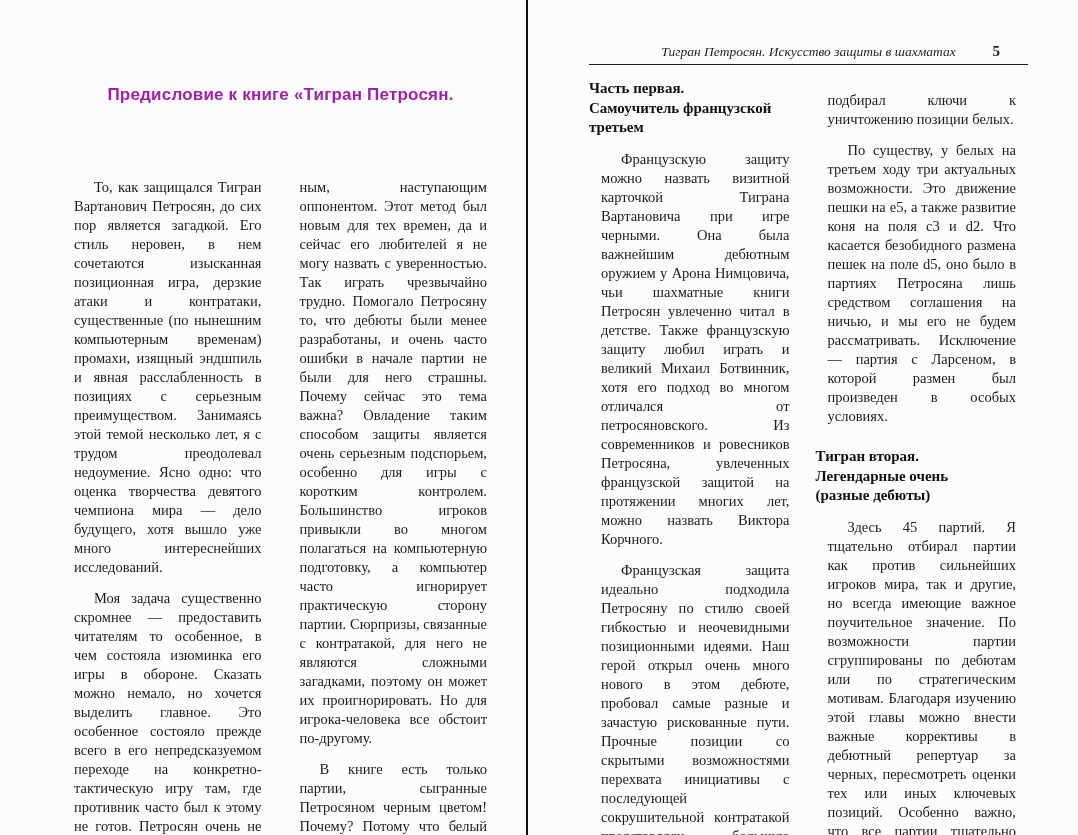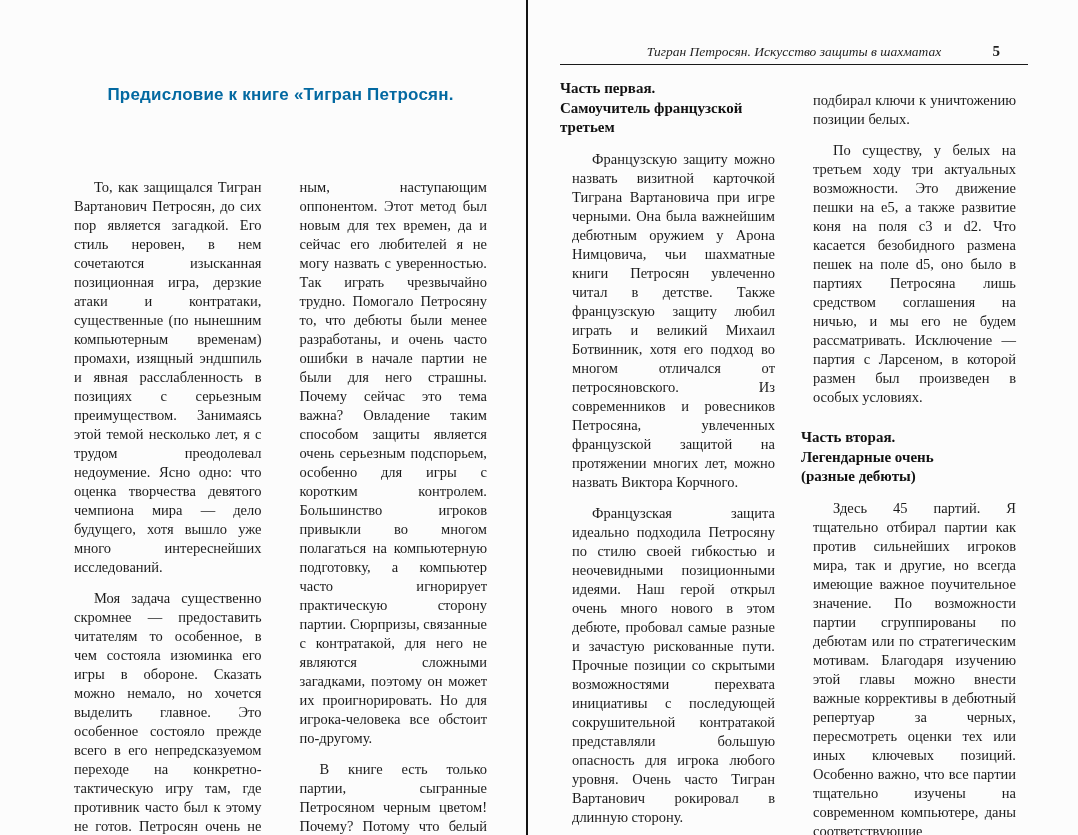--- a/index.html
+++ b/index.html
@@ -19,31 +19,31 @@
     position: absolute;
     left: 526px; top: 0;
     width: 2px; height: 100%;
     background: #141414;
   }
   .page {
     position: absolute; top: 0; bottom: 0;
     box-sizing: border-box;
   }
   .page--left { left: 0; width: 526px; padding: 0 27px 0 62px; }
-  .page--right { left: 528px; width: 550px; padding: 0 50px 0 32px; }
+  .page--right { left: 528px; width: 550px; padding: 0 50px 0 61px; }
 
   .title {
     margin: 84px 0 0 0;
     text-align: center;
     font-family: "Liberation Sans", sans-serif;
     font-weight: 700;
     font-size: 17px;
     line-height: 21.5px;
     letter-spacing: 0.2px;
-    color: #0369a1;
+    color: #a21caf;
   }
   .title span { display: block; }
 
   .running {
     position: relative;
     margin-top: 44px;
     text-align: center;
     font-style: italic;
     font-size: 13.5px;
     line-height: 16px;
@@ -127,21 +127,21 @@
           <span>третьем</span>
         </h2>
         <p class="ind">Французскую защиту можно назвать визитной карточкой Тиграна Вартановича при игре черными. Она была важнейшим дебютным оружием у Арона Нимцовича, чьи шахматные книги Петросян увлеченно читал в детстве. Также французскую защиту любил играть и великий Михаил Ботвинник, хотя его подход во многом отличался от петросяновского. Из современников и ровесников Петросяна, увлеченных французской защитой на протяжении многих лет, можно назвать Виктора Корчного.</p>
         <p class="ind">Французская защита идеально подходила Петросяну по стилю своей гибкостью и неочевидными позиционными идеями. Наш герой открыл очень много нового в этом дебюте, пробовал самые разные и зачастую рискованные пути. Прочные позиции со скрытыми возможностями перехвата инициативы с последующей сокрушительной контратакой представляли большую опасность для игрока любого уровня. Очень часто Тигран Вартанович рокировал в длинную сторону.</p>
         <p class="ind">Насколько я понял, особенную симпатию у Петросяна вызывали позиции с длинными пешечными цепями, нередко по всей доске. В них он неторопливо и на редкость изобретательно</p>
       </div>
       <div class="col">
         <p>подбирал ключи к уничтожению позиции белых.</p>
         <p class="ind">По существу, у белых на третьем ходу три актуальных возможности. Это движение пешки на e5, а также развитие коня на поля c3 и d2. Что касается безобидного размена пешек на поле d5, оно было в партиях Петросяна лишь средством соглашения на ничью, и мы его не будем рассматривать. Исключение — партия с Ларсеном, в которой размен был произведен в особых условиях.</p>
         <h2 class="part-heading part-heading--spaced">
-          <span>Часть вторая.</span>
+          <span>Тигран вторая.</span>
           <span>Легендарные очень</span>
           <span>(разные дебюты)</span>
         </h2>
         <p class="ind">Здесь 45 партий. Я тщательно отбирал партии как против сильнейших игроков мира, так и другие, но всегда имеющие важное поучительное значение. По возможности партии сгруппированы по дебютам или по стратегическим мотивам. Благодаря изучению этой главы можно внести важные коррективы в дебютный репертуар за черных, пересмотреть оценки тех или иных ключевых позиций. Особенно важно, что все партии тщательно изучены на современном компьютере, даны соответствующие современности рекомендации, внесены важные коррективы.</p>
       </div>
     </div>
   </div>
 
 </div>
 

